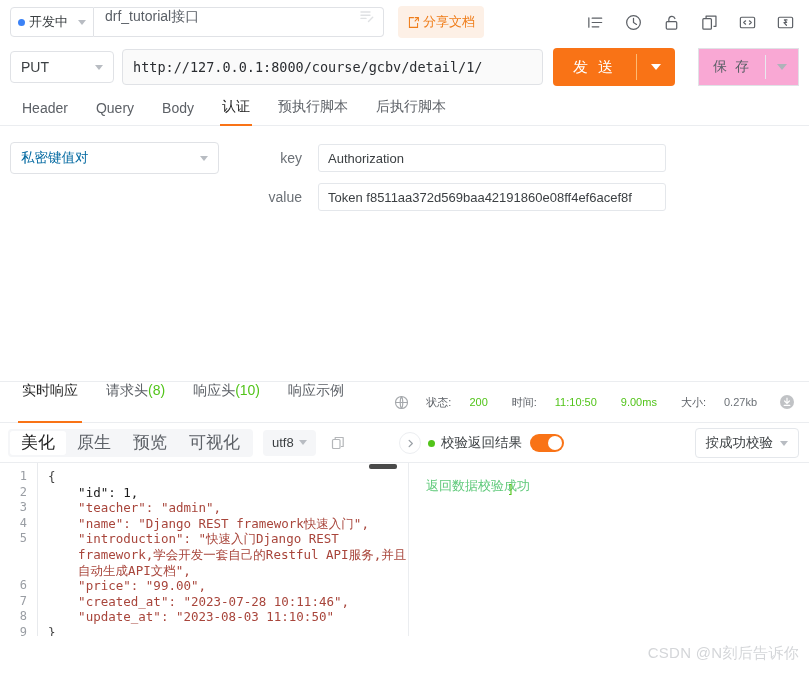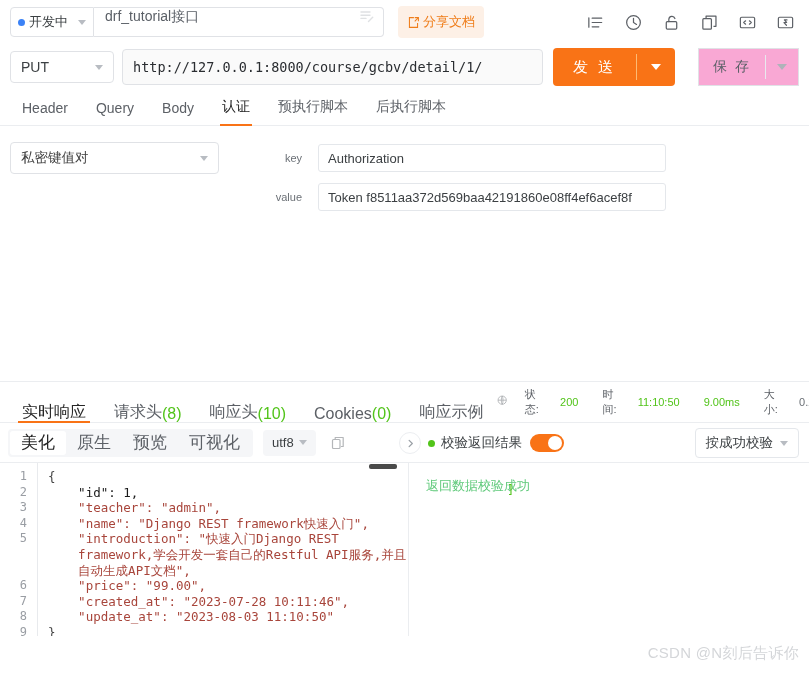--- a/index.html
+++ b/index.html
@@ -182,29 +182,29 @@
     position: relative;
     height: 255px;
   }
   .auth-select {
     position:absolute; left:10px; top:16px;
     width: 209px; height: 32px;
     border: 1px solid #e0e2e6;
     border-radius: 4px;
     display:flex; align-items:center;
     padding: 0 10px;
-    font-size: 13.5px; color:#404040;
+    font-size: 13.5px; color:#0369a1;
     background:#fff; cursor:pointer;
   }
   .kvrow { position:absolute; display:flex; align-items:center; }
   .kvrow.r1 { left: 240px; top: 18px; }
   .kvrow.r2 { left: 240px; top: 57px; }
   .kvlabel {
     width: 78px; text-align:right;
-    font-size: 11px; color:#6b7076;
+    font-size: 14px; color:#6b7076;
     padding-right: 16px;
   }
   .kvinput {
     width: 348px; height: 28px;
     border: 1px solid #e4e7eb;
     border-radius: 3px;
     background:#fff;
     display:flex; align-items:center;
     padding: 0 9px;
     font-size: 13px; color:#3c4043;
@@ -214,22 +214,22 @@
   .resp-tabs {
     height: 42px;
     display:flex; align-items:center;
     border-top: 1px solid #ebedf0;
     border-bottom: 1px solid #ebedf0;
     padding: 0 8px;
   }
   .restab {
     padding: 0 14px;
     height: 41px;
-    display:flex; align-items:flex-end;
-    font-size: 16px;
+    display:flex; align-items:flex-start;
+    font-size: 14px;
     color: #5c6066;
     cursor:pointer;
     position:relative;
     white-space:nowrap;
   }
   .restab.active { color:#262626; }
   .restab.active::after {
     content:"";
     position:absolute; left:10px; right:10px; bottom:0;
     height:2px; background:#f97316;
@@ -503,24 +503,20 @@
   <div class="restab active">
     <span>实时响应</span>
   </div>
   <div class="restab">
     <span>请求头</span>
       <span class="cnt">(8)</span>
   </div>
   <div class="restab">
     <span>响应头</span>
       <span class="cnt">(10)</span>
-  </div>
-  <div class="restab">
-    <span>Cookies</span>
-      <span class="cnt">(0)</span>
   </div>
   <div class="restab">
     <span>响应示例</span>
   </div>
 
   <div class="status-info">
     <span class="globe">
       <svg viewBox="0 0 16 16" fill="none" stroke="#6b7076" stroke-width="1.2">
         <circle cx="8" cy="8" r="6.4"></circle>
           <path d="M1.6 8h12.8M8 1.6c1.8 2 1.8 10.8 0 12.8M8 1.6c-1.8 2-1.8 10.8 0 12.8"></path>

